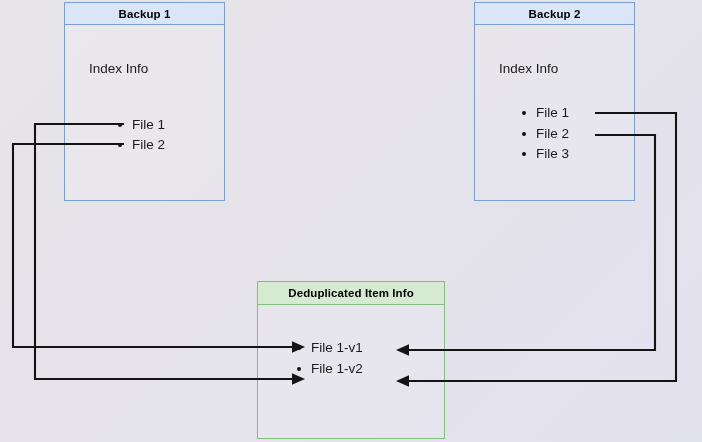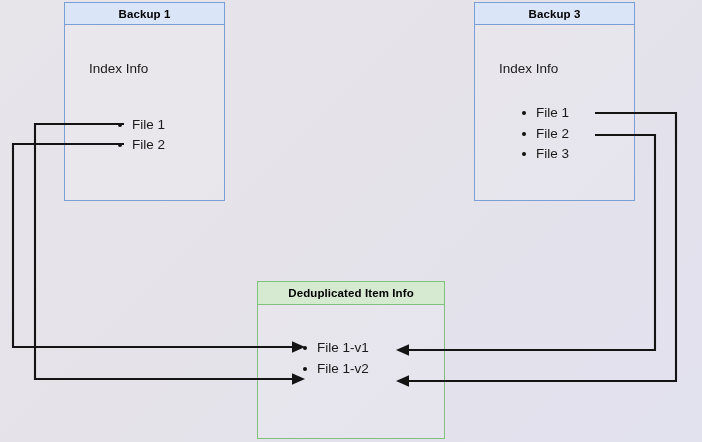--- a/index.html
+++ b/index.html
@@ -123,35 +123,35 @@
     <div class="box-body">
       <div class="index-label" style="left:24px; top:36px;">Index Info</div>
       <ul class="file-list" style="left:50px; top:90px;">
         <li>File 1</li>
         <li>File 2</li>
       </ul>
     </div>
   </div>
 
   <div class="box blue" style="left:474px; top:2px; width:161px; height:199px;">
-    <div class="box-header">Backup 3</div>
+    <div class="box-header">Backup 2</div>
     <div class="box-body">
       <div class="index-label" style="left:24px; top:36px;">Index Info</div>
       <ul class="file-list wide" style="left:44px; top:78px;">
         <li>File 1</li>
         <li>File 2</li>
         <li>File 3</li>
       </ul>
     </div>
   </div>
 
   <div class="box green" style="left:257px; top:281px; width:188px; height:158px;">
     <div class="box-header">Deduplicated Item Info</div>
     <div class="box-body">
-      <ul class="file-list wide" style="left:42px; top:33px;">
+      <ul class="file-list wide" style="left:36px; top:33px;">
         <li>File 1-v1</li>
         <li>File 1-v2</li>
       </ul>
     </div>
   </div>
 
   <svg id="connectors" viewBox="0 0 702 442">
 
     <g>
       <path d="M 124 124 L 35 124 L 35 379 L 292 379"></path>

